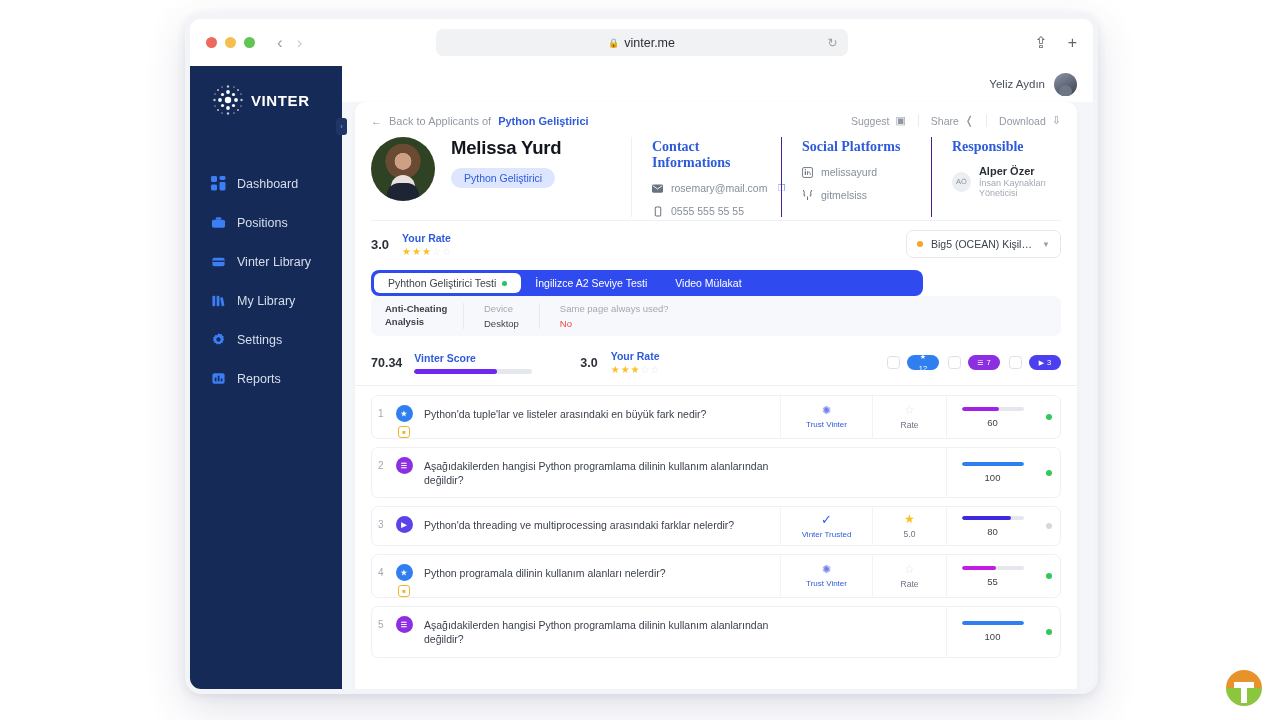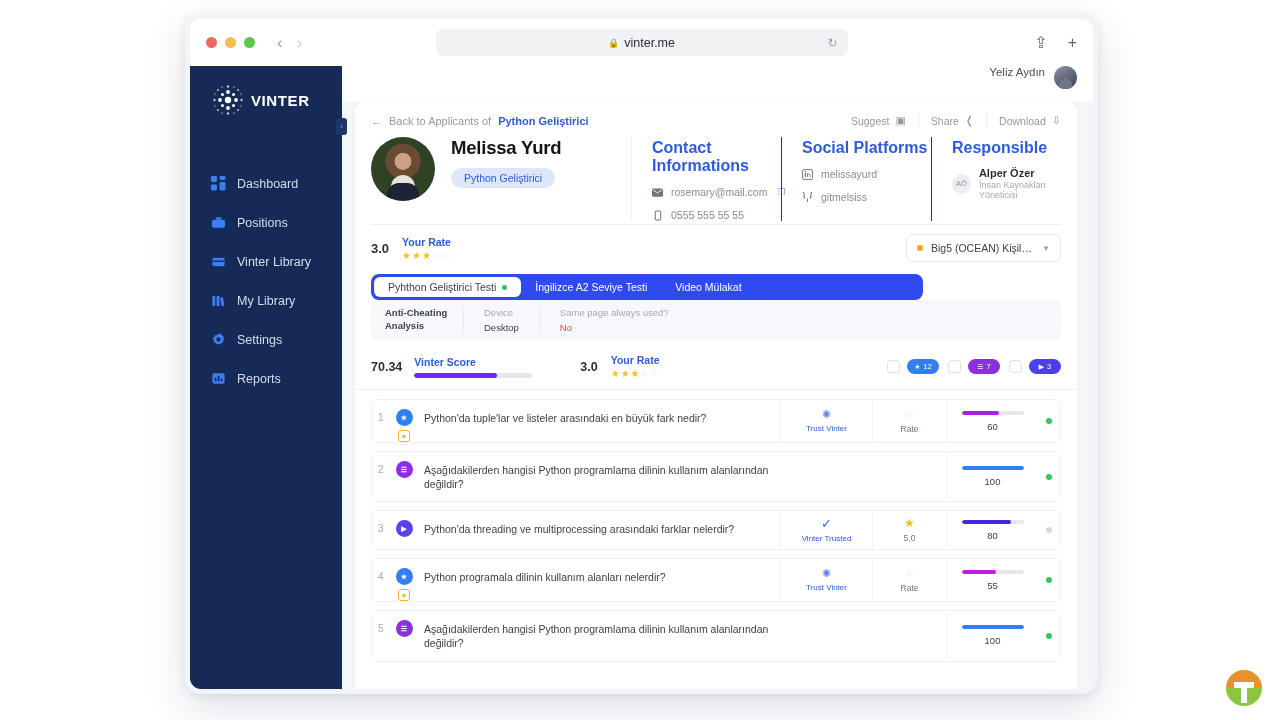--- a/index.html
+++ b/index.html
@@ -65,21 +65,21 @@
     display: flex; align-items: center; gap: 11px;
     padding: 0 0 0 20px; height: 39px;
     color: #d6deec; font-size: 12.5px;
   }
   .nav-item .nav-ico { width: 16px; height: 16px; flex-shrink: 0; display:flex; align-items:center; justify-content:center; }
 
   
   .main { flex: 1; background: #f5f6f9; display: flex; flex-direction: column; min-width: 0; }
   .topbar {
     height: 36px; background: #ffffff;
-    display: flex; justify-content: flex-end;
+    display: flex; align-items: center; justify-content: flex-end;
     padding-right: 16px; gap: 9px;
   }
   .user-name { font-size: 11.5px; color: #4a5059; }
   .user-avatar {
     width: 23px; height: 23px; border-radius: 50%;
     background: linear-gradient(150deg,#8d95a6 0%,#5d6576 55%,#3b4250 100%);
     position: relative; overflow: hidden;
   }
   .user-avatar::after {
     content:''; position:absolute; left:5px; top:12px;
@@ -124,21 +124,21 @@
   }
   .pinfo { padding-left: 16px; min-width: 196px; }
   .pname { font-size: 18.5px; font-weight: bold; color: #12151b; letter-spacing: -.2px; }
   .ptag {
     display: inline-block; margin-top: 9px;
     background: #dee6ff; color: #2e5bdc;
     font-size: 10.5px; padding: 4px 13px; border-radius: 11px;
   }
   .pcol { padding: 2px 0 0 20px; border-left: 1px solid #4c1d95; min-width: 150px; }
   .pcol.first { border-left: 1px solid #eef0f4; }
-  .pcol-title { font-size: 16px; font-weight: bold; color: #2e5bdc; }
+  .pcol-title { font-size: 14px; font-weight: bold; color: #2e5bdc; font-family: Liberation Serif, serif; }
   .pline { display: flex; align-items: center; gap: 8px; margin-top: 11px; font-size: 10.5px; color: #868d99; }
   .pline .pi { width: 11px; height: 11px; flex-shrink: 0; display:flex;align-items:center;justify-content:center; color:#6b7280; }
   .copy-ico { font-size: 9px; color: #7e9cf5; margin-left: 2px; }
   .resp-row { display: flex; align-items: center; gap: 8px; margin-top: 10px; }
   .resp-av {
     width: 20px; height: 20px; border-radius: 50%;
     background: #eceef3; color: #8a919d;
     font-size: 7.5px; display: flex; align-items: center; justify-content: center;
   }
   .resp-name { font-size: 11px; color: #2b3038; font-weight: bold; }
@@ -210,21 +210,21 @@
   .sc-gap { width: 48px; }
   .filters { margin-left: auto; display: flex; align-items: center; gap: 9px; }
   .fgroup { display: flex; align-items: center; gap: 7px; }
   .fbox { width: 13px; height: 13px; border-radius: 3.5px; border: 1.3px solid #dcdfe6; background: #fff; }
   .fbadge {
     height: 15px; min-width: 32px; border-radius: 8px;
     display: flex; align-items: center; justify-content: center; gap: 3px;
     color: #fff; font-size: 7.5px; padding: 0 6px;
   }
   .fbadge .fi { font-size: 7px; }
-  .fb-ai { background: #2f7ff0; }
+  .fb-ai { background: #2f7ff0; flex-direction: column; }
   .fb-mc { background: #8b2fe0; }
   .fb-vd { background: #4b3ff0; }
 
   
   .qlist { flex: 1; overflow: hidden; padding: 9px 16px 0 16px; background: #ffffff; }
   .qrow {
     display: flex; align-items: stretch;
     border: 1px solid #eef0f4; border-radius: 7px;
     margin-bottom: 8px; min-height: 38px;
     background: #ffffff;

